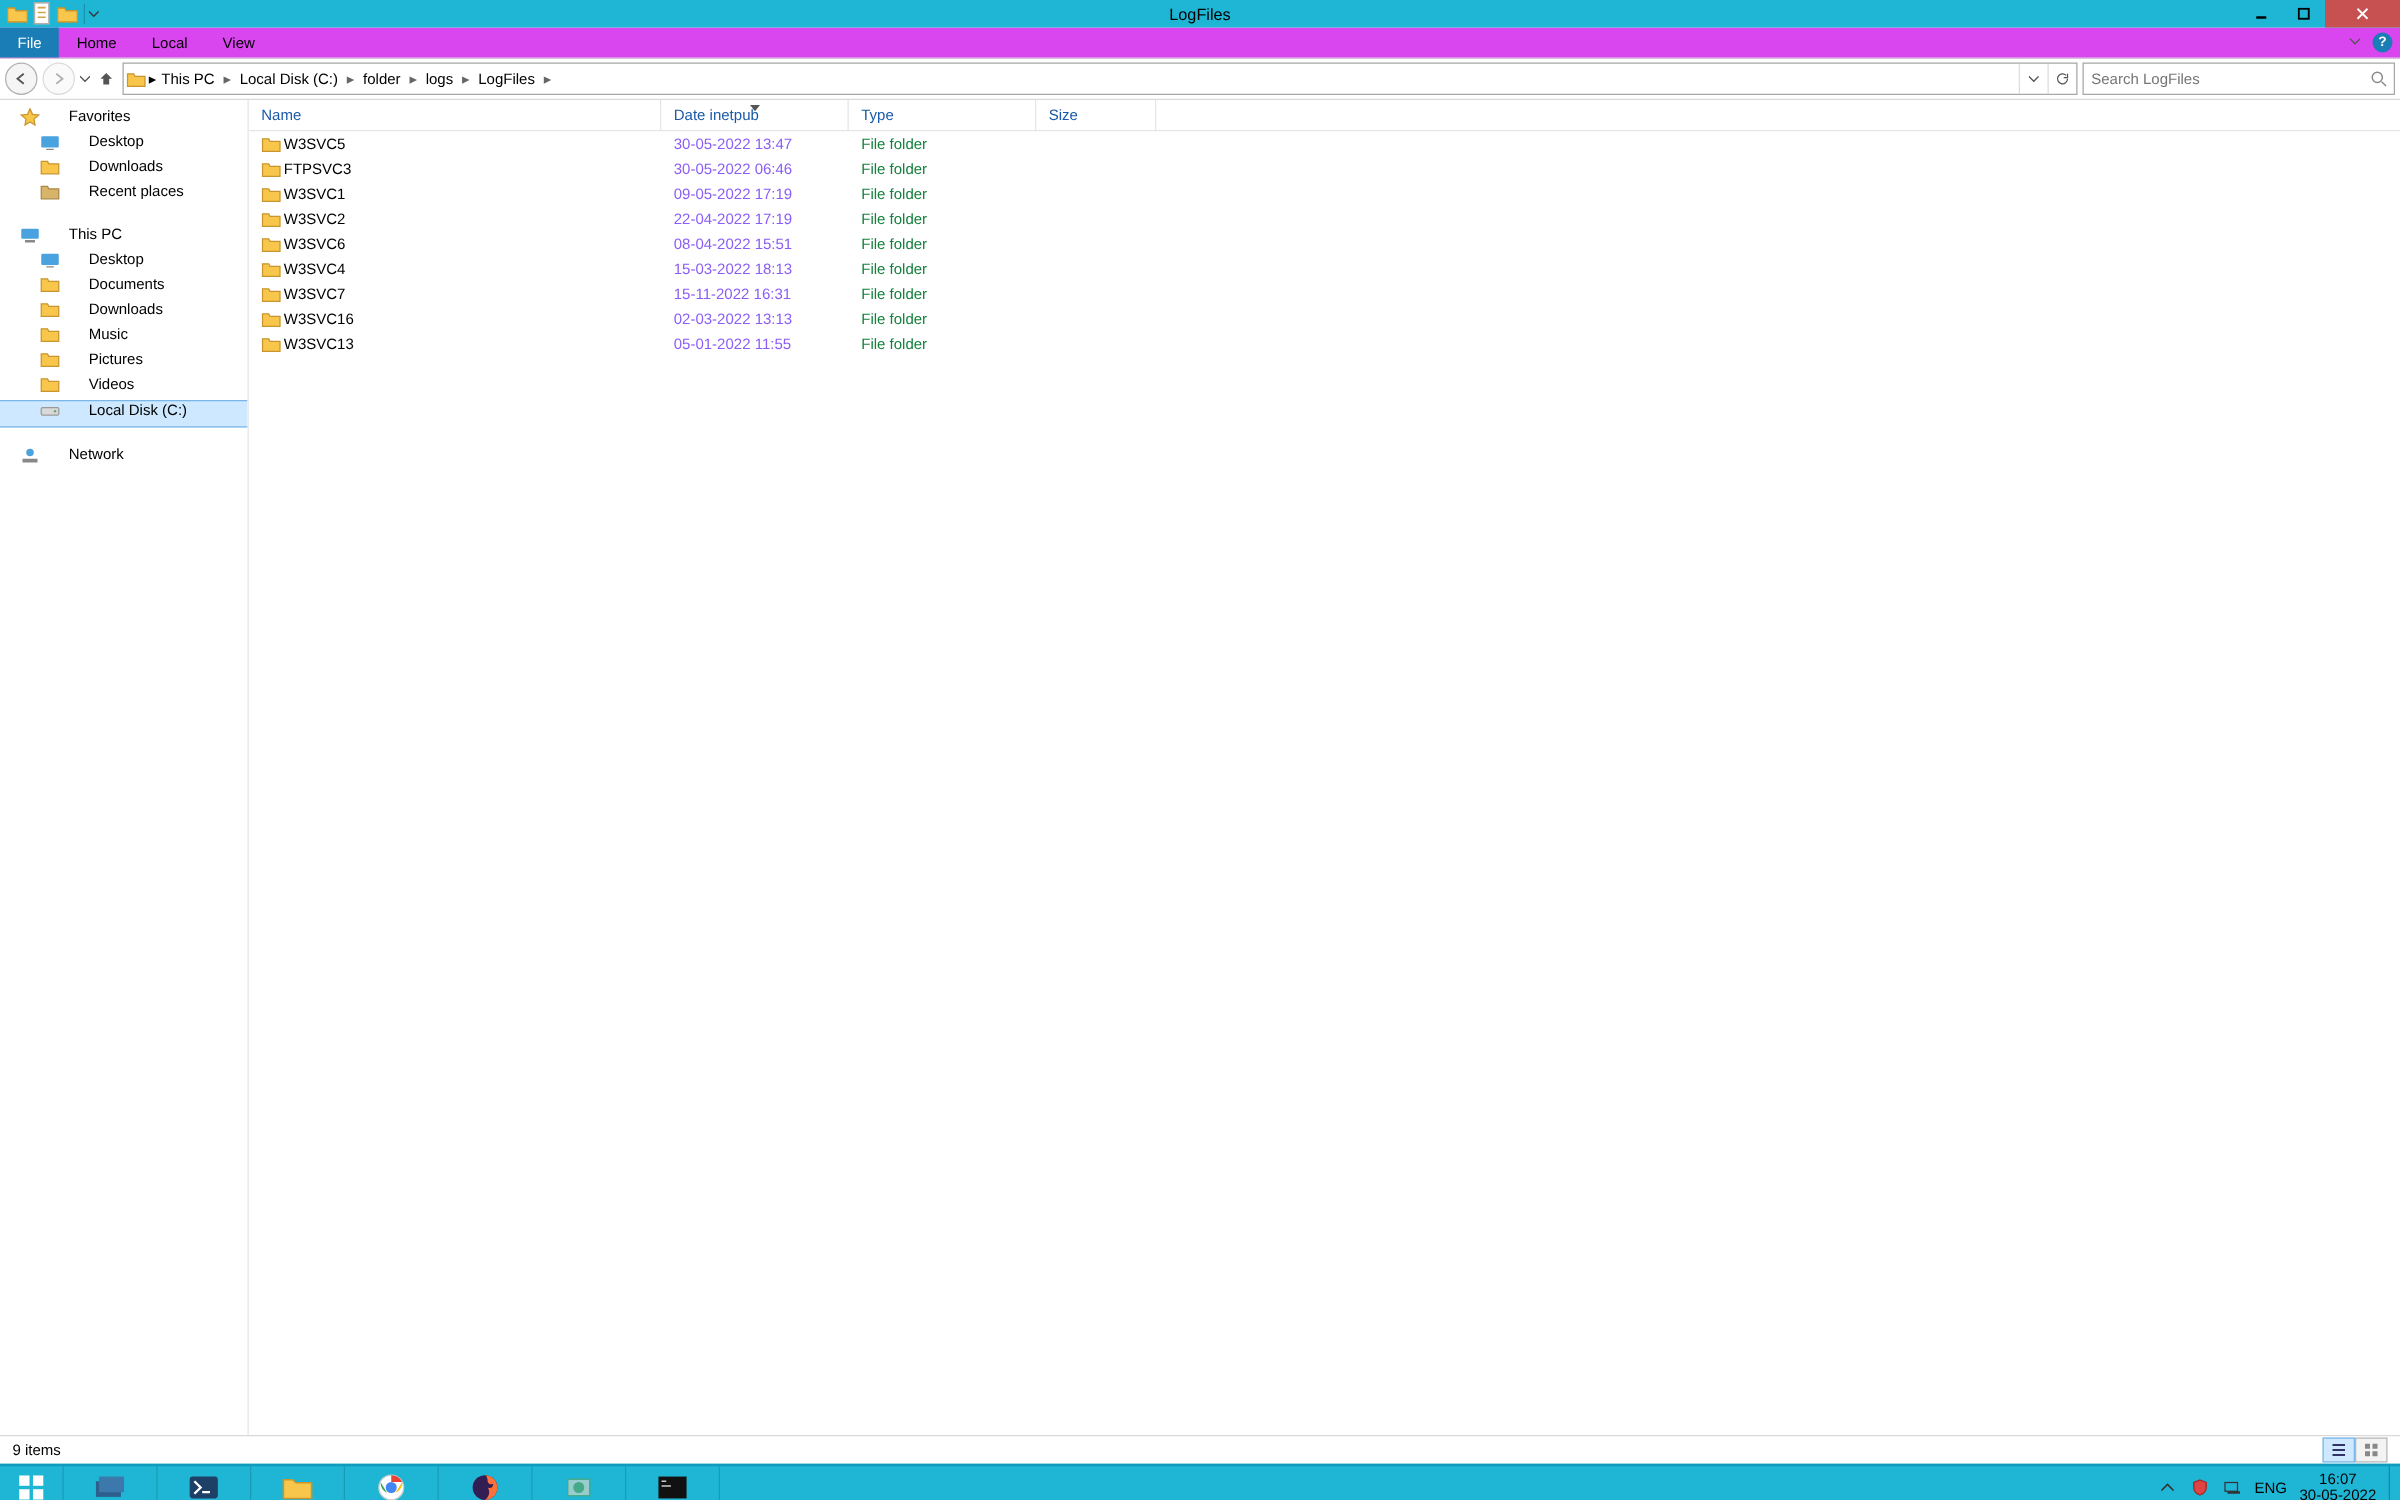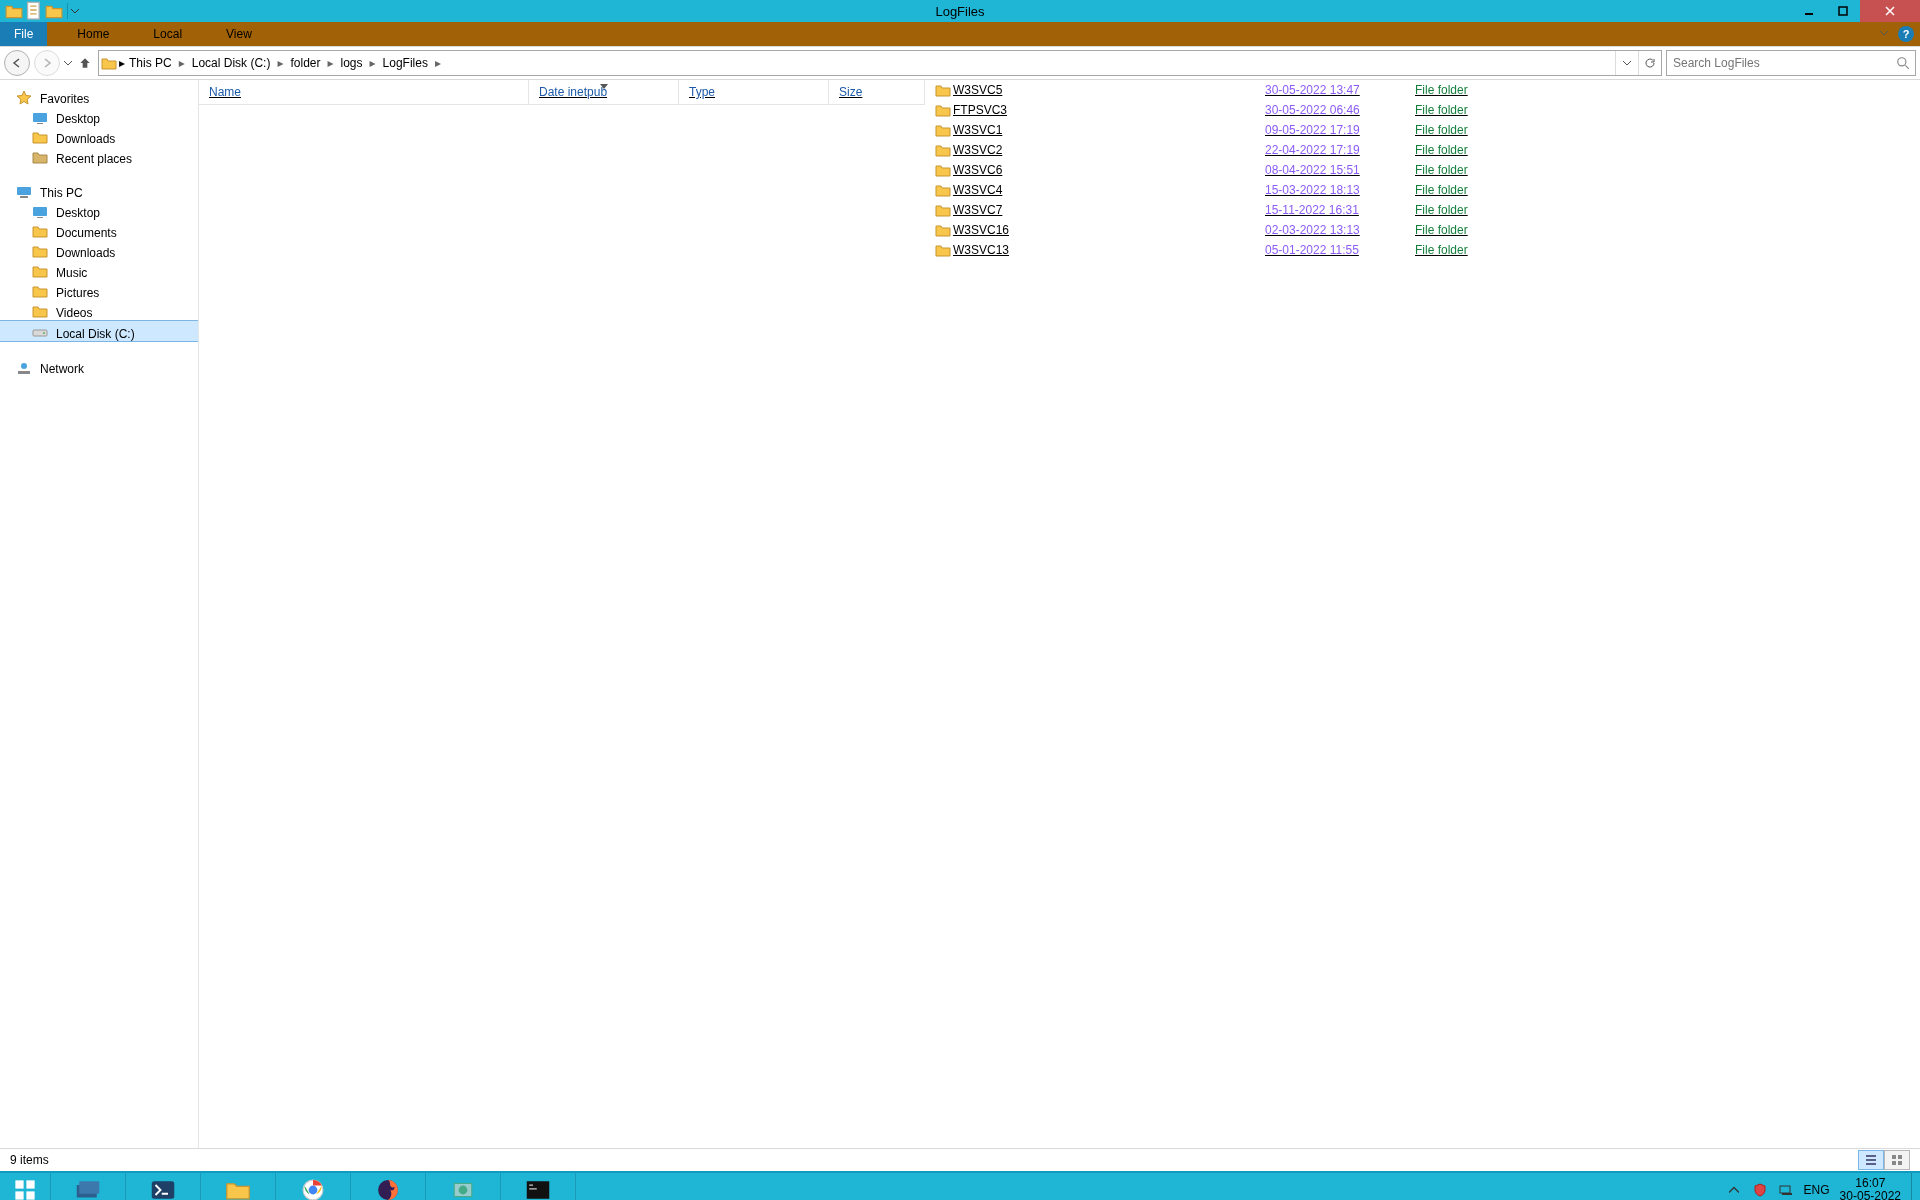--- a/index.html
+++ b/index.html
@@ -11,21 +11,21 @@
   .qat .fld, .qat .doc{width:18px;height:18px;display:flex;align-items:center;justify-content:center;margin:0 1px;}
   .titlebar .title{position:absolute;left:0;right:0;text-align:center;font-size:13px;color:#000;pointer-events:none;}
   .winbtns{position:absolute;right:0;top:0;display:flex;height:22px;}
   .winbtn{width:34px;display:flex;align-items:center;justify-content:center;}
   .winbtn.close{background:#c75050;color:#fff;width:60px;}
   .winbtn svg{width:10px;height:10px;}
   .qat-sep{width:1px;height:16px;background:rgba(0,0,0,.2);margin:0 3px;}
   .qat-chevron svg{width:8px;height:8px;}
 
   
-  .ribbon{height:24px;background:#a16207;border-bottom:1px solid #d9d9d9;display:flex;align-items:stretch;font-size:12px;gap:16px;}
+  .ribbon{height:24px;background:#d946ef;border-bottom:1px solid #d9d9d9;display:flex;align-items:stretch;font-size:12px;}
   .ribbon .tab{padding:0 14px;display:flex;align-items:center;cursor:default;}
   .ribbon .tab.file{background:#1a7db6;color:#fff;}
   .ribbon .spacer{flex:1;}
   .ribbon .rctrl{display:flex;align-items:center;padding-right:6px;gap:8px;}
   .rctrl svg{width:12px;height:12px;}
   .help-circle{width:16px;height:16px;border-radius:50%;background:#1a7db6;color:#fff;display:flex;align-items:center;justify-content:center;font-size:11px;font-weight:bold;}
 
   
   .navbar{height:28px;display:flex;align-items:center;padding:2px 4px;gap:4px;border-bottom:1px solid #d9d9d9;}
   .navbtn{width:24px;height:24px;border:1px solid #b0b0b0;border-radius:50%;display:flex;align-items:center;justify-content:center;background:#f5f5f5;}
@@ -46,27 +46,27 @@
   .searchbox .sicon{width:24px;display:flex;align-items:center;justify-content:center;}
 
   
   .body{display:flex;height:calc(1200px - 22px - 24px - 32px - 22px - 34px);} 
   
   .body{height:1068px;}
 
   
   .tree{width:198px;border-right:1px solid #e5e5e5;padding-top:6px;overflow:hidden;}
   .tree-group{margin-bottom:14px;}
-  .tree-item{display:flex;align-items:flex-end;height:20px;padding-left:16px;gap:8px;font-size:12px;white-space:nowrap;}
+  .tree-item{display:flex;align-items:flex-start;height:20px;padding-left:16px;gap:23px;font-size:12px;white-space:nowrap;}
   .tree-item.child{padding-left:32px;}
   .tree-item.selected{background:#cde8ff;border:1px solid #7ab7e8;border-left:none;border-right:none;}
   .ticon{width:16px;height:16px;display:flex;align-items:center;justify-content:center;}
 
   
-  .files{flex:1;display:flex;flex-direction:row;text-decoration:underline;}
+  .files{flex:1;display:flex;flex-direction:column;}
   .colhdr{height:24px;border-bottom:1px solid #e5e5e5;display:flex;align-items:center;color:#1a5aa8;font-size:12px;position:relative;}
   .colhdr .col{border-right:1px solid #e5e5e5;height:100%;display:flex;align-items:center;padding-left:10px;box-sizing:border-box;}
   .col.name{width:330px;}
   .col.date{width:150px;position:relative;}
   .col.type{width:150px;}
   .col.size{width:96px;}
   .sort-ind{position:absolute;top:-1px;left:50%;transform:translateX(-50%);}
   .rows{flex:1;}
   .row{height:20px;display:flex;align-items:center;padding-left:10px;font-size:12px;}
   .row .ic{width:18px;display:flex;align-items:center;}

